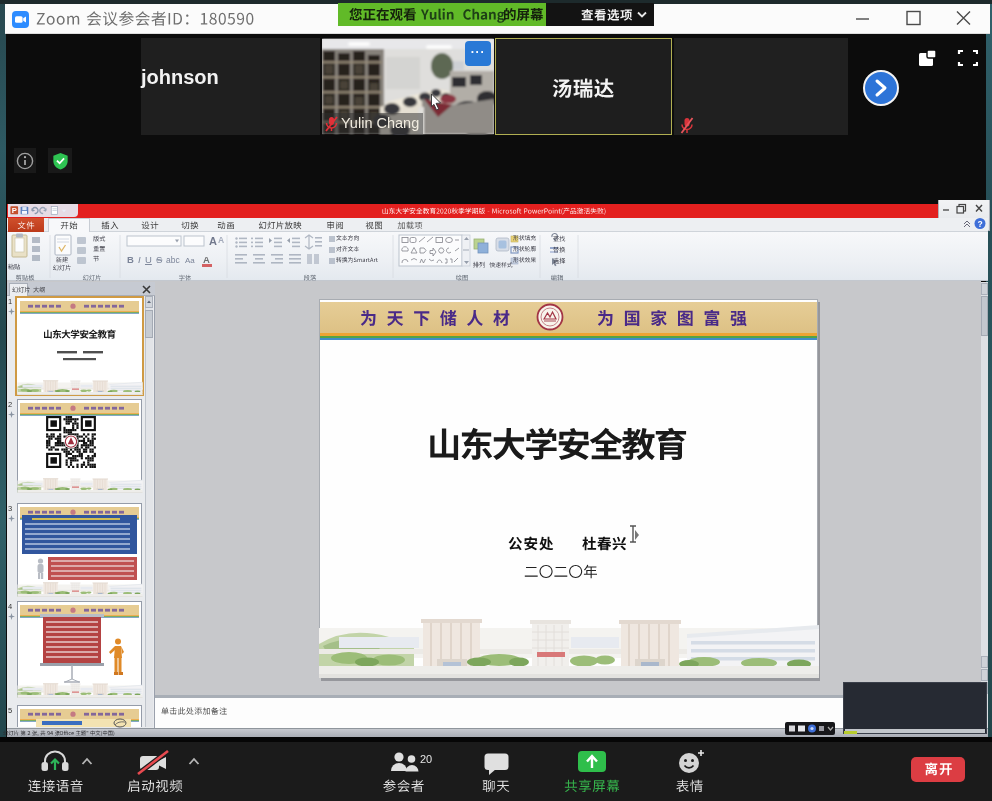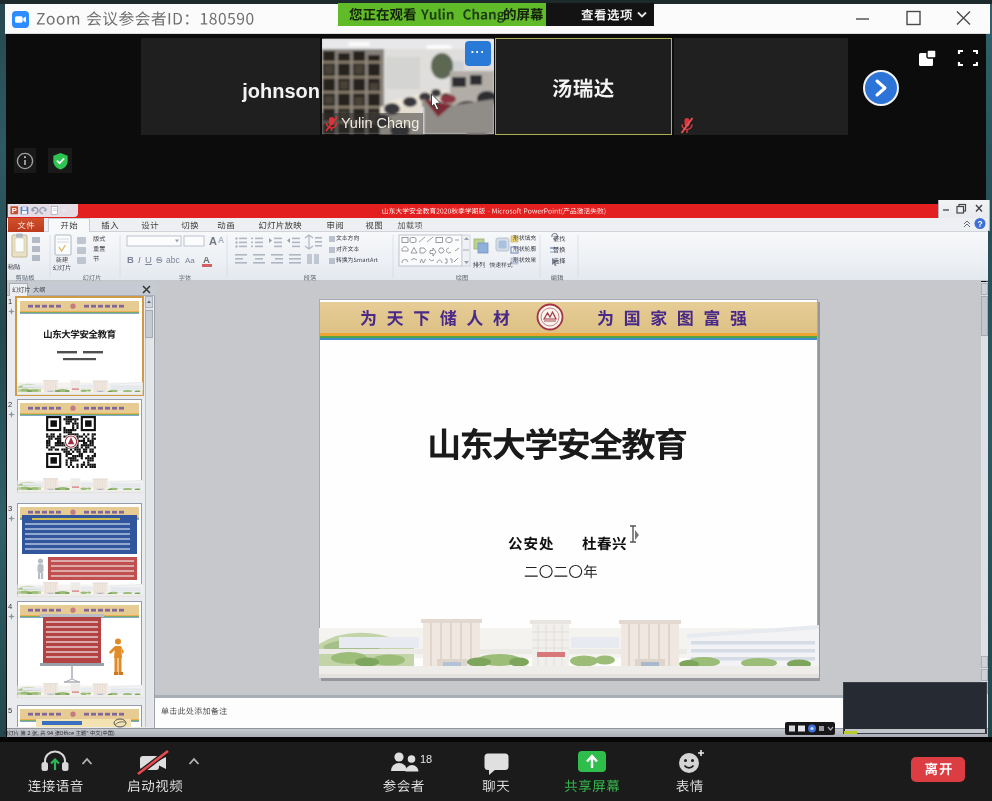--- a/index.html
+++ b/index.html
@@ -27,21 +27,21 @@
     </svg>
 
 <div class="ab" style="left:338px;top:3px;width:208px;height:23px;background:#61ba28;"></div>
 <div class="ab" style="left:546px;top:3px;width:108px;height:23px;background:#131313;"></div>
 <svg class="ab" style="left:636px;top:11px" width="12" height="8" viewBox="0 0 12 8">
       <path d="M2 1.5 L6 5.5 L10 1.5" fill="none" stroke="#e8e8e8" stroke-width="1.8"></path>
     </svg>
 
 <div class="ab" style="left:6px;top:34px;width:980px;height:166px;background:#0c0c0c;"></div>
 <div class="ab" style="left:141px;top:38px;width:179px;height:97px;background:#1f1f1f;"></div>
-<div class="ab" style="left:141px;top:44px;width:179px;height:97px;color:#f2f2f2;font-weight:bold;font-size:20px;text-align:right;line-height:95px;">johnson</div>
+<div class="ab" style="left:141px;top:30px;width:179px;height:97px;color:#f2f2f2;font-weight:bold;font-size:20px;text-align:left;line-height:95px;">johnson</div>
 <div class="ab" style="left:674px;top:38px;width:174px;height:97px;background:#202020;"></div>
 <div class="ab" style="left:495px;top:38px;width:177px;height:97px;background:#1e1e1e;border:1px solid #b1af52;"></div>
 
 <svg class="ab" style="left:322px;top:38px" width="172" height="97" viewBox="0 0 172 95">
 <defs>
         <filter id="bl1" x="-8%" y="-8%" width="116%" height="116%">
           <feGaussianBlur stdDeviation="1.3"></feGaussianBlur>
         </filter>
       </defs>
 <rect width="172" height="95" fill="#d8d7d5"></rect>
@@ -840,21 +840,21 @@
 <svg class="ab" style="left:188px;top:757px" width="12" height="9" viewBox="0 0 12 9">
       <path d="M1.5 7 L6 2 L10.5 7" fill="none" stroke="#b5b5b5" stroke-width="1.8"></path>
     </svg>
 
 <svg class="ab" style="left:389px;top:751px" width="31" height="23" viewBox="0 0 31 23">
       <circle cx="10" cy="6" r="4.6" fill="#dfdfdf"></circle>
       <path d="M2 20 a8 8 0 0 1 16 0 z" fill="#dfdfdf"></path>
       <circle cx="22.5" cy="8" r="3.8" fill="#dfdfdf"></circle>
       <path d="M16.5 20.5 a6.5 6.5 0 0 1 13 0 z" fill="#dfdfdf"></path>
     </svg>
-<div class="ab" style="left:420px;top:753px;width:24px;color:#e4e4e4;font-size:11px;">18</div>
+<div class="ab" style="left:420px;top:753px;width:24px;color:#e4e4e4;font-size:11px;">20</div>
 
 <svg class="ab" style="left:483px;top:752px" width="27" height="24" viewBox="0 0 27 24">
       <rect x="1.5" y="1.5" width="24" height="16.5" rx="3.5" fill="#e0e0e0"></rect>
       <path d="M6 17 L6 23 L13 17 Z" fill="#e0e0e0"></path>
     </svg>
 
 <div class="ab" style="left:578px;top:751px;width:28px;height:21px;background:#2fbe4b;border-radius:4px;"></div>
 <svg class="ab" style="left:583px;top:753px" width="18" height="17" viewBox="0 0 18 17">
       <path d="M9 15 V4 M4 8.5 L9 3 L14 8.5" fill="none" stroke="#fff" stroke-width="2.4"></path>
     </svg>

